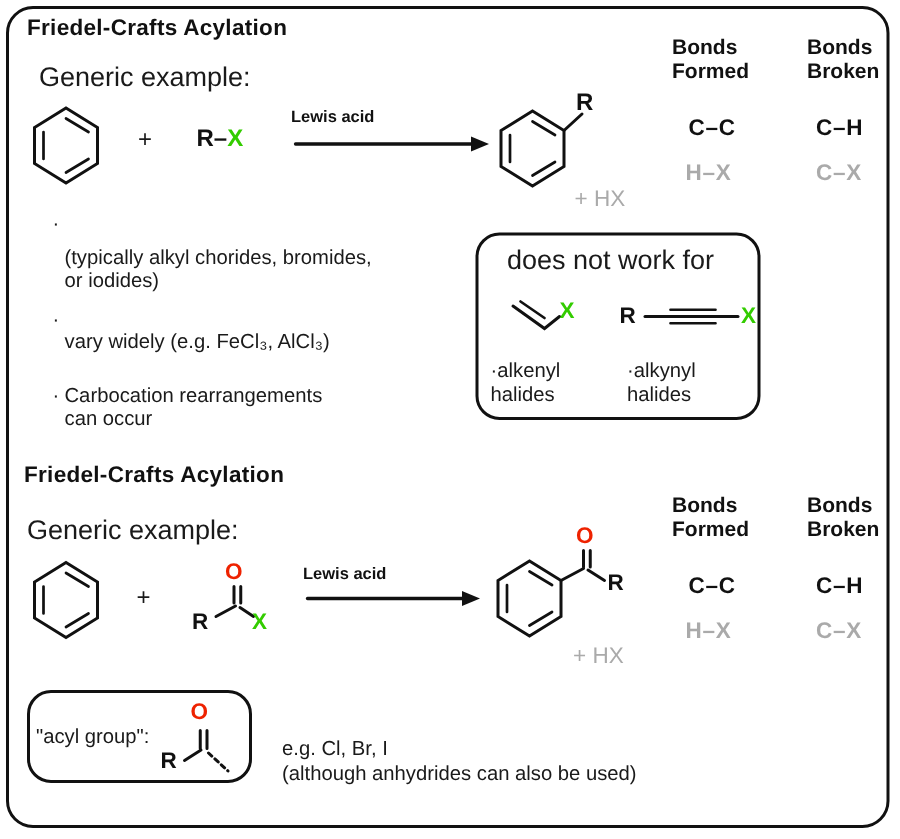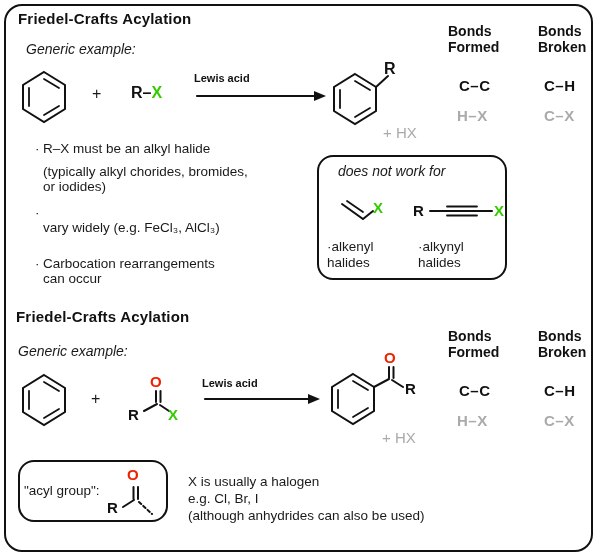--- a/index.html
+++ b/index.html
@@ -5,21 +5,21 @@
   * { margin:0; padding:0; box-sizing:border-box; }
   html,body { width:600px; height:559px; background:#fff; }
   body { font-family:"Liberation Sans","DejaVu Sans",sans-serif; color:#111; }
   .stage { position:relative; width:600px; height:559px; background:#fff; overflow:hidden; }
   .frame { position:absolute; left:4px; top:4px; width:589px; height:548px;
            border:2.5px solid #111; border-radius:18px; }
   .box { position:absolute; border:2.5px solid #111; border-radius:16px; background:transparent; }
   .art { position:absolute; left:0; top:0; pointer-events:none; }
   .abs { position:absolute; white-space:nowrap; }
   .title { font-weight:bold; font-size:15px; letter-spacing:.2px; }
-  .italic { font-style:italic; font-size:14px; color:#1a1a1a; }
+  .italic { font-size:18px; color:#1a1a1a; }
   .body-text { font-size:13.5px; color:#1a1a1a; }
   .atom { font-weight:bold; font-size:15px; }
   .plus { font-size:16px; color:#1a1a1a; }
   .green { color:#33cc00; }
   .red { color:#ee2200; }
   .gray { color:#aaaaaa; }
   .bondlabel { font-weight:bold; font-size:15px; letter-spacing:.5px; }
   .bhead { font-weight:bold; font-size:14px; line-height:16px; white-space:pre-line; }
   .cap2 { font-size:13.5px; line-height:15.5px; white-space:pre-line; color:#1a1a1a; }
   .arrowlabel { font-weight:bold; font-size:11px; width:112px; }
@@ -113,21 +113,20 @@
   <div class="abs bhead" style="left:448px;top:23px">Bonds
 Formed</div>
   <div class="abs bhead" style="left:538px;top:23px">Bonds
 Broken</div>
   <div class="abs bondlabel" style="left:459px;top:77px">C–C</div>
   <div class="abs bondlabel" style="left:544px;top:77px">C–H</div>
   <div class="abs bondlabel gray" style="left:457px;top:107px">H–X</div>
   <div class="abs bondlabel gray" style="left:544px;top:107px">C–X</div>
 
   <div class="abs body-text" style="left:35px;top:141px">·</div>
-  <div class="abs body-text" style="left:43px;top:141px">R–X must be an alkyl halide</div>
   <div class="abs body-text" style="left:43px;top:164px">(typically alkyl chorides, bromides,</div>
   <div class="abs body-text" style="left:43px;top:179px">or iodides)</div>
 
   <div class="abs body-text" style="left:35px;top:205px">·</div>
   <div class="abs body-text" style="left:43px;top:220px">vary widely (e.g. FeCl₃, AlCl₃)</div>
 
   <div class="abs body-text" style="left:35px;top:256px">·</div>
   <div class="abs body-text" style="left:43px;top:256px">Carbocation rearrangements</div>
   <div class="abs body-text" style="left:43px;top:271px">can occur</div>
 
@@ -163,17 +162,16 @@
   <div class="abs bondlabel" style="left:459px;top:382px">C–C</div>
   <div class="abs bondlabel" style="left:544px;top:382px">C–H</div>
   <div class="abs bondlabel gray" style="left:457px;top:412px">H–X</div>
   <div class="abs bondlabel gray" style="left:544px;top:412px">C–X</div>
 
   <div class="box" style="left:18px;top:460px;width:150px;height:62px"></div>
   <div class="abs body-text" style="left:24px;top:483px">"acyl group":</div>
   <div class="abs atom" style="left:107px;top:499px">R</div>
   <div class="abs atom red" style="left:127px;top:466px">O</div>
 
-  <div class="abs body-text" style="left:188px;top:474px">X is usually a halogen</div>
   <div class="abs body-text" style="left:188px;top:491px">e.g. Cl, Br, I</div>
   <div class="abs body-text" style="left:188px;top:508px">(although anhydrides can also be used)</div>
 
 </div>
 
 </body></html>

